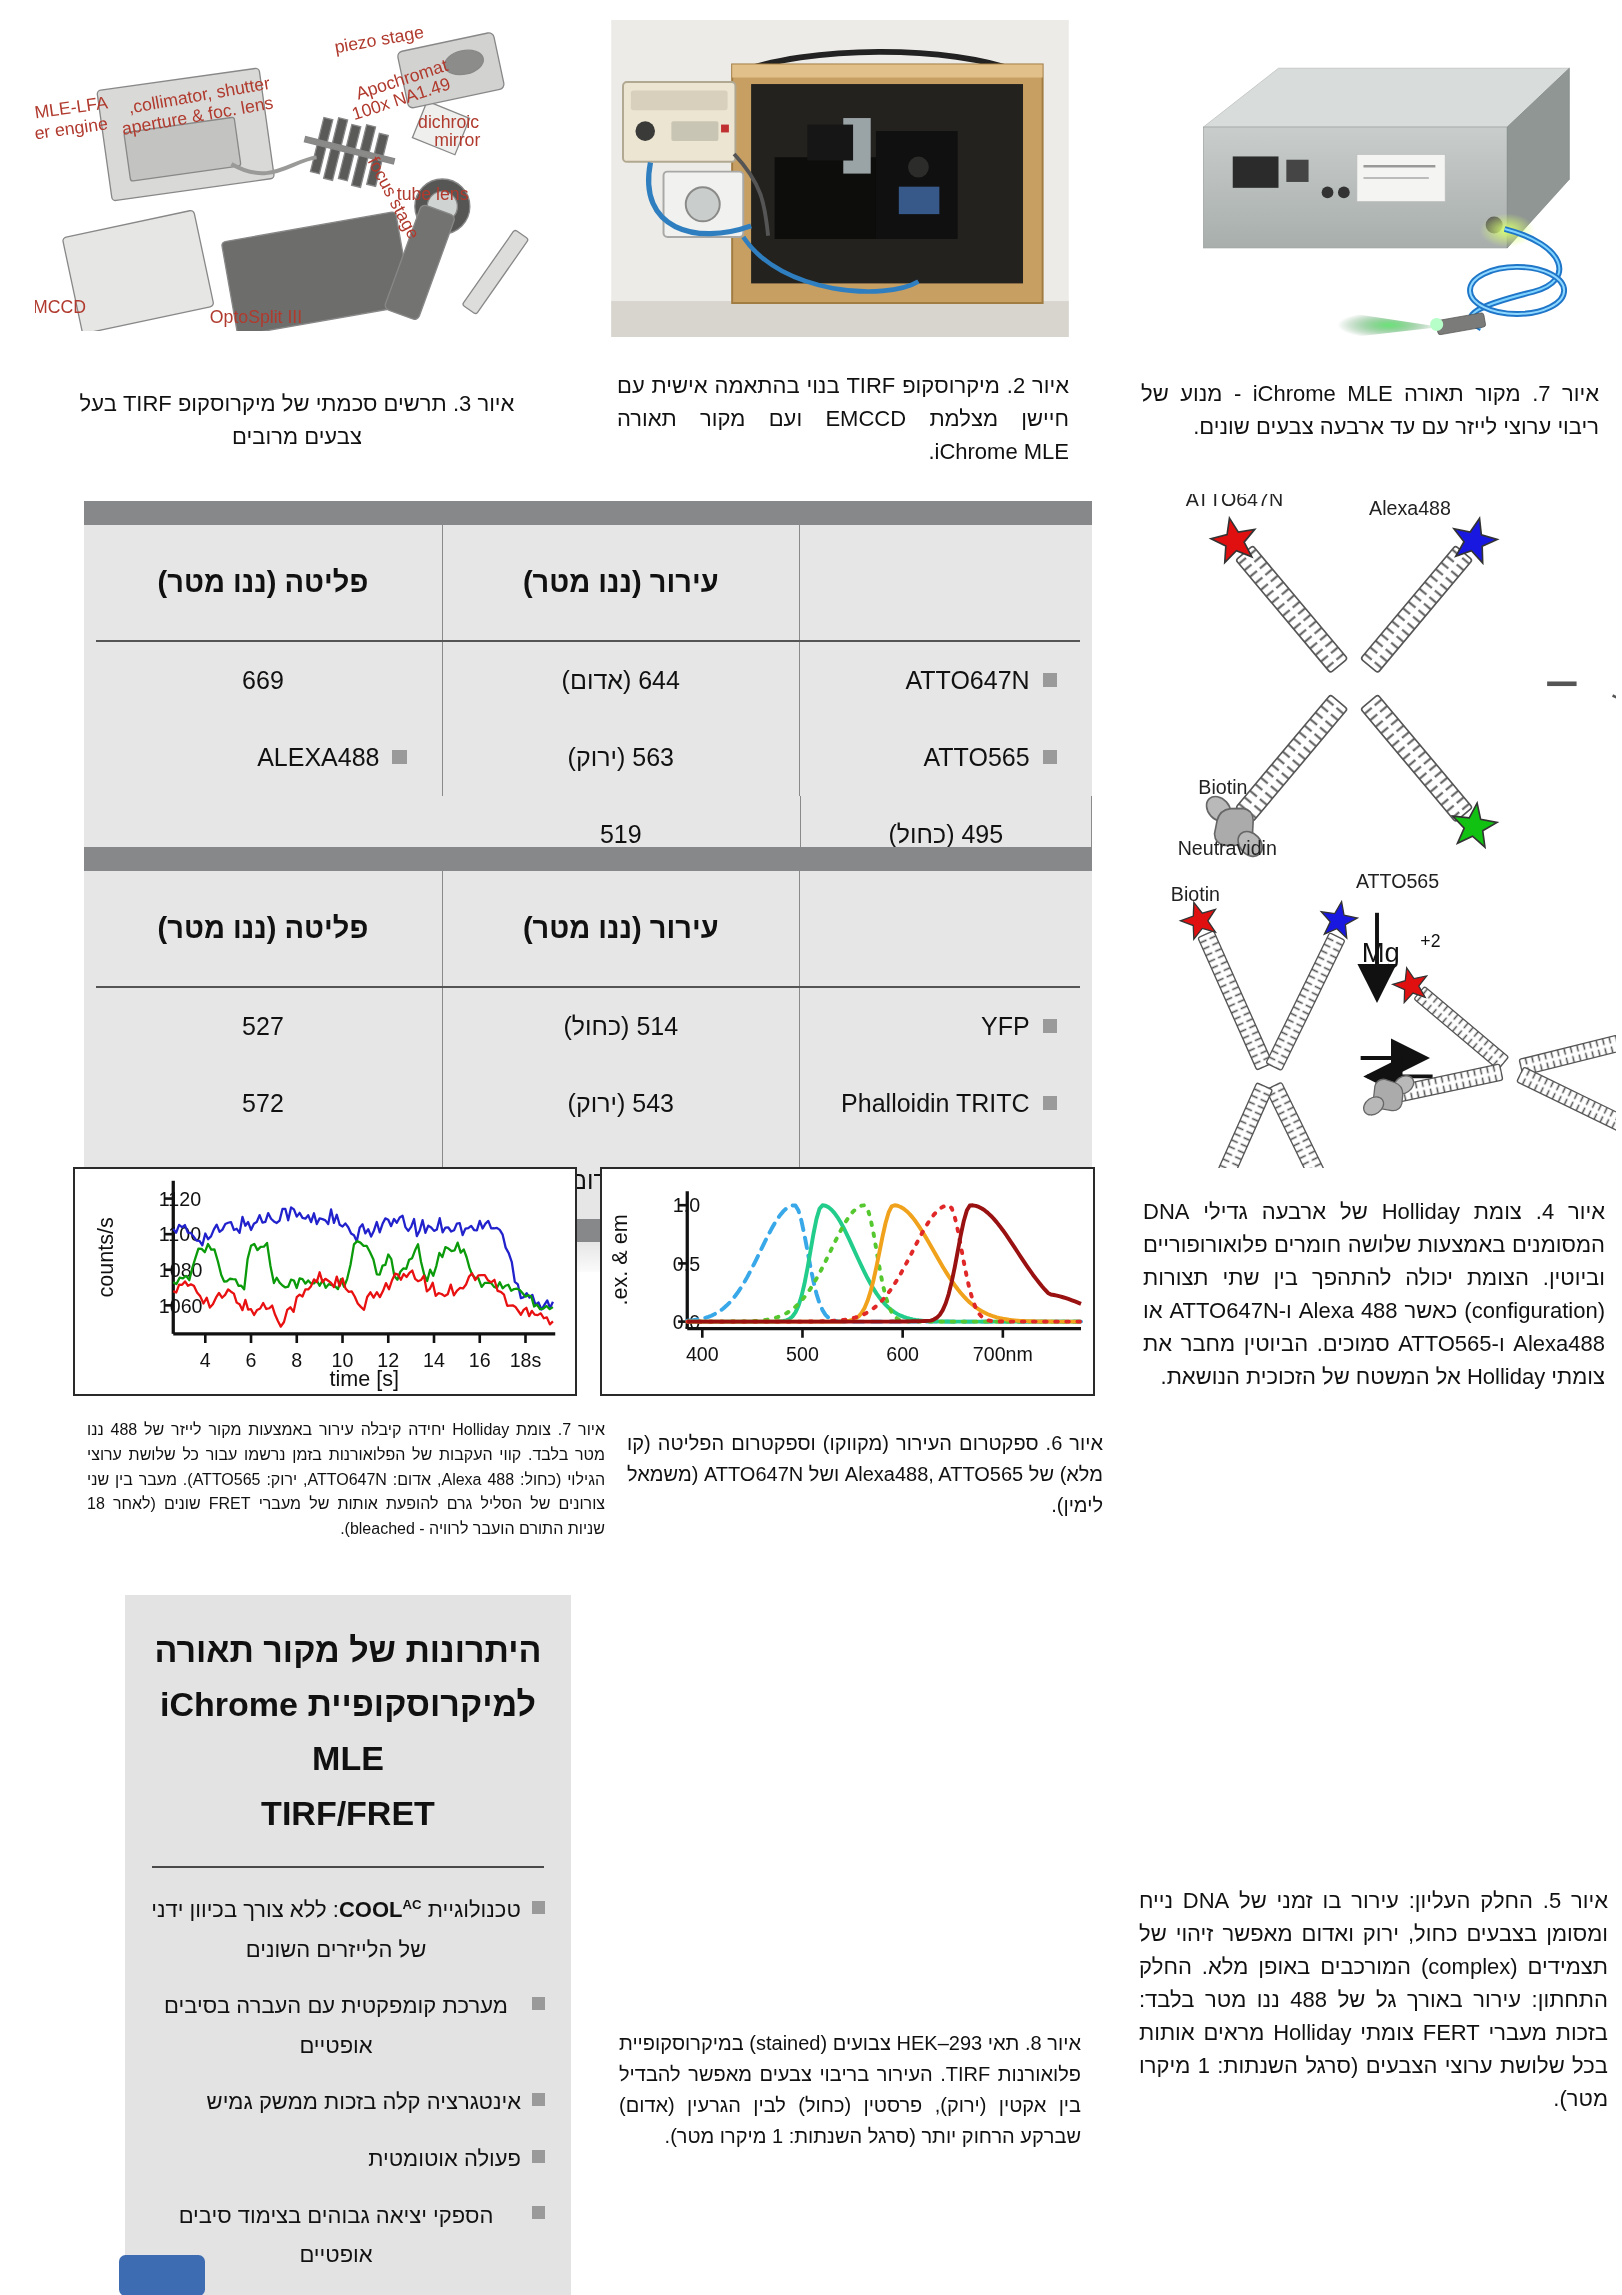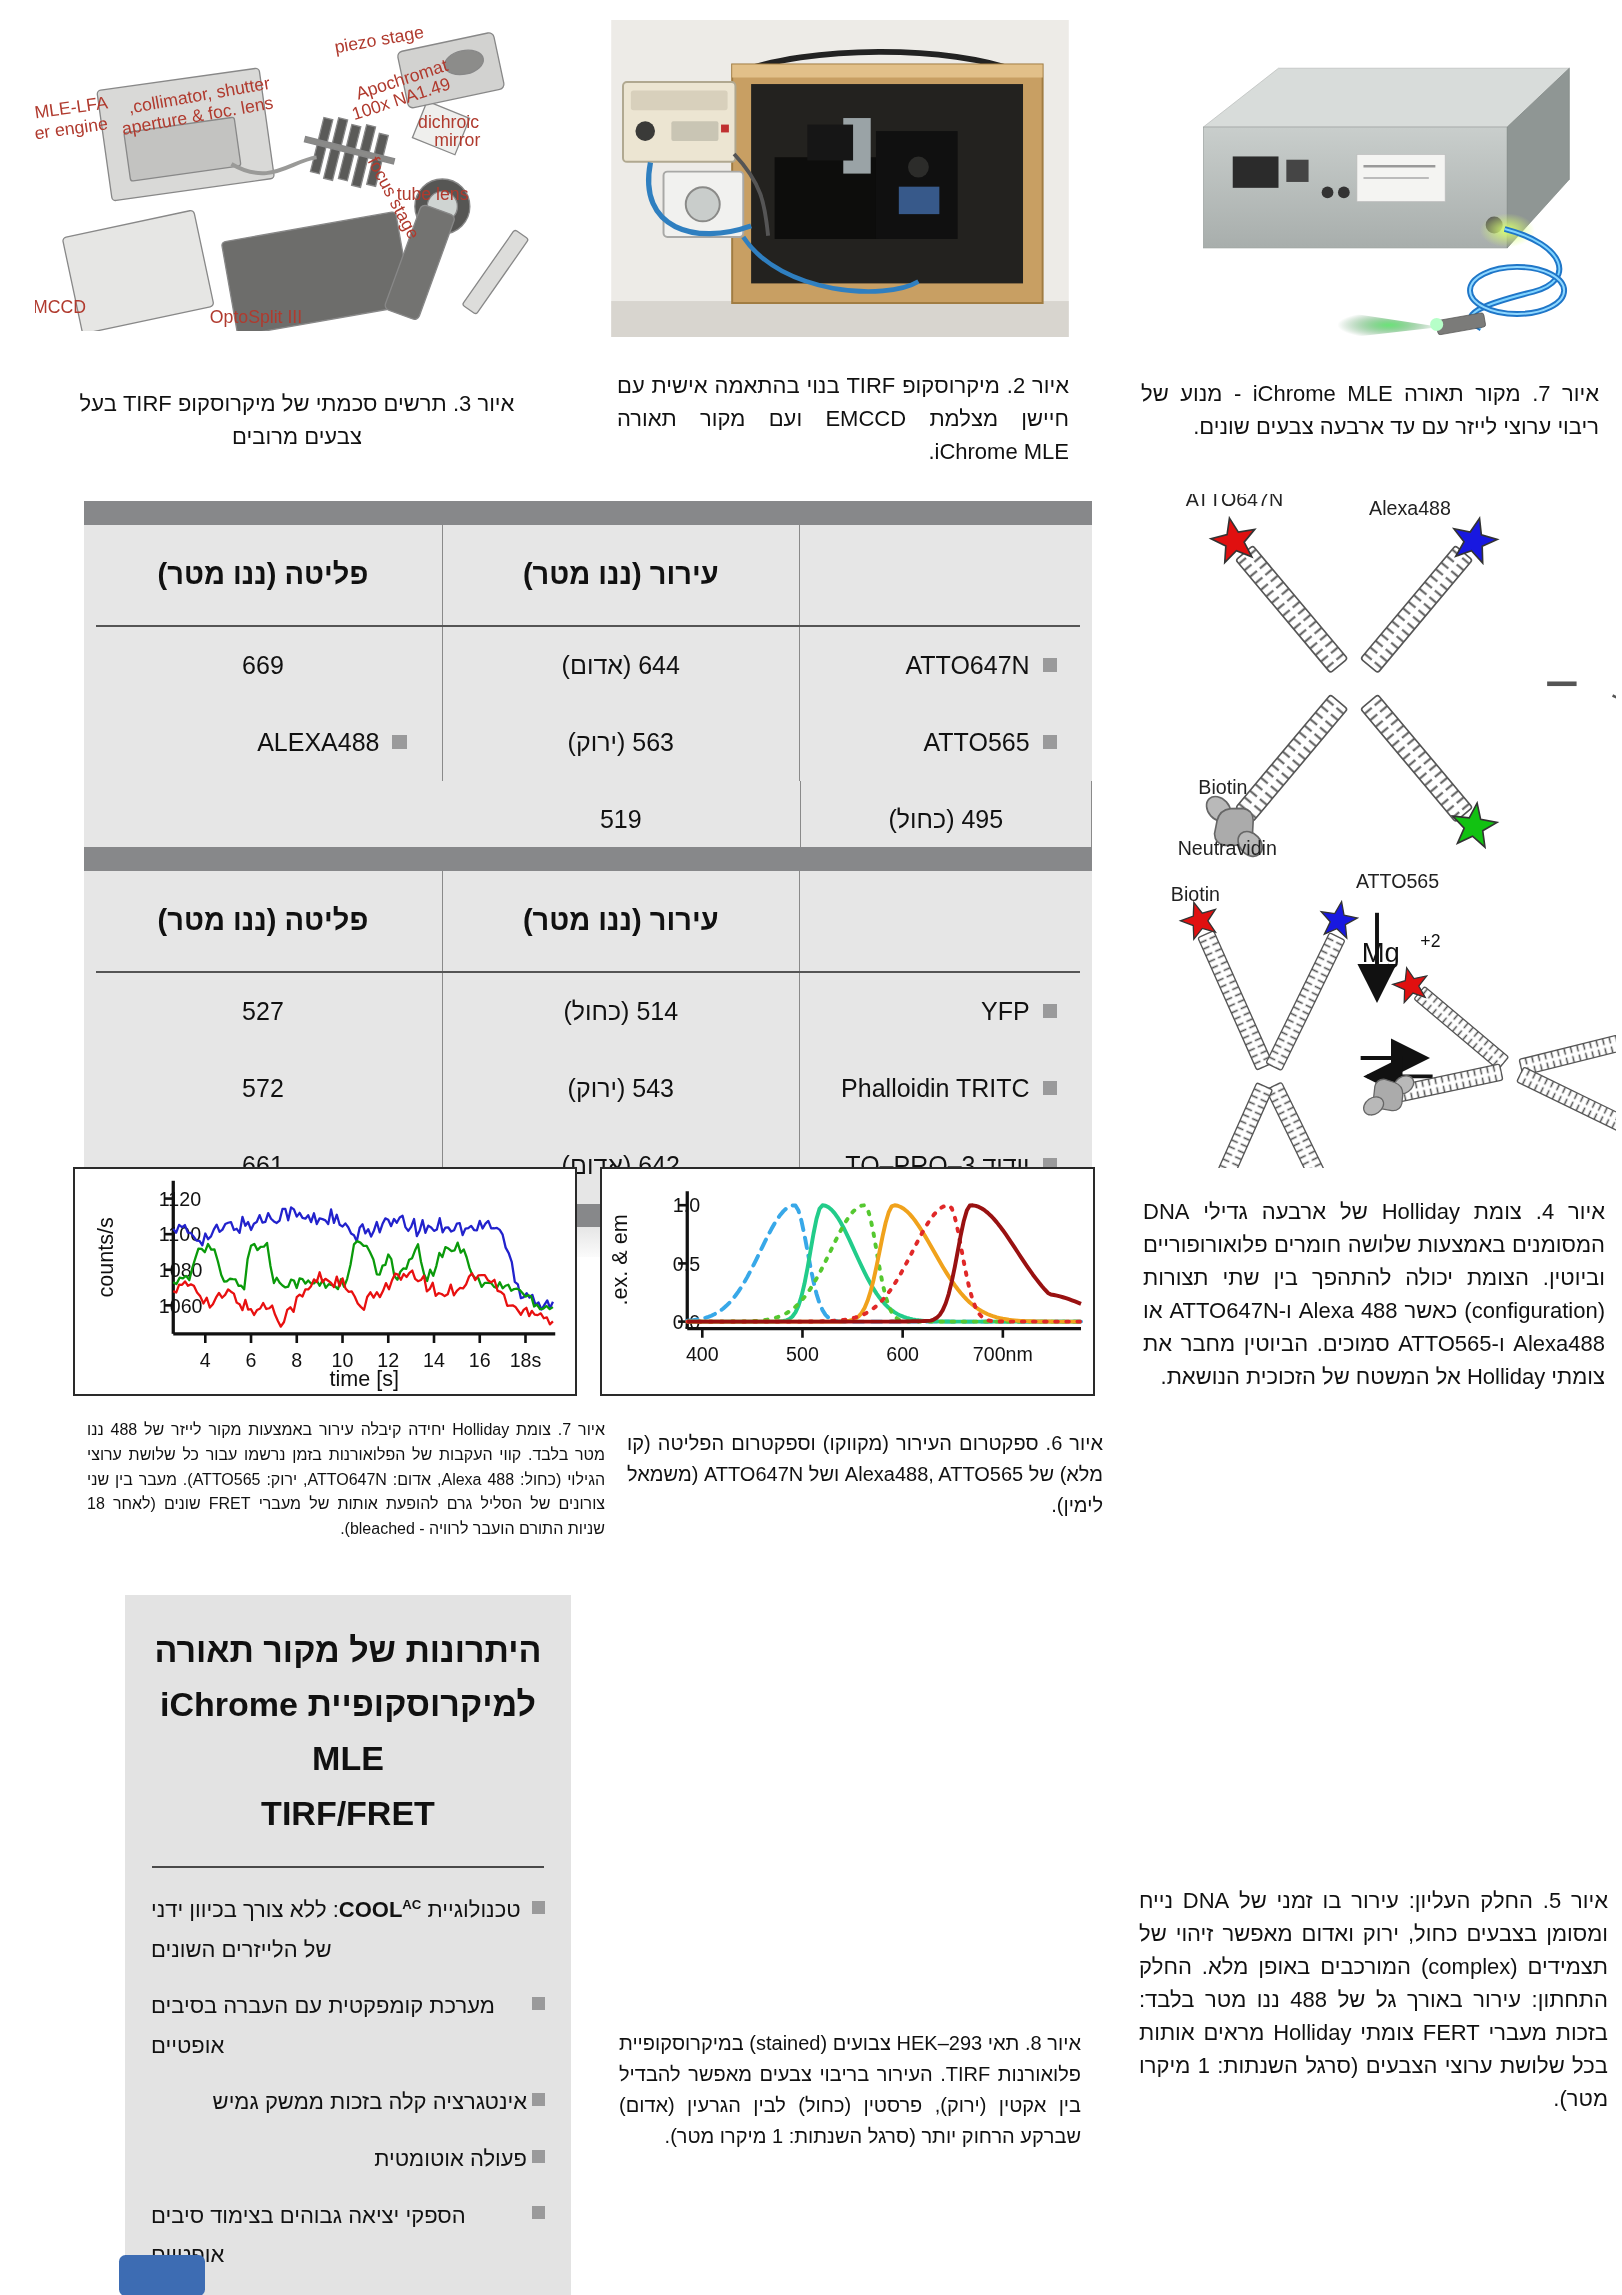--- a/index.html
+++ b/index.html
@@ -11,36 +11,36 @@
   .cap b{font-weight:normal;}
   .cap.center{text-align:center;text-align-last:center;}
   .cap.small{font-size:16px;line-height:1.55;margin-left:28px;}
   .cap.mid{font-size:20px;line-height:1.55;}
   
   .tblwrap{display:flex;flex-direction:column;}
   .gbar{height:23.6px;background:#87888a;}
   .tbody{background:#e6e6e6;}
   .strip{height:30px;background:linear-gradient(#e6e6e6,#fbfbfb);border-bottom-left-radius:72px;}
   .tbl{display:grid;grid-template-columns:29% 35.5% 35.5%;}
-  .tbl .hc{height:100px;display:flex;align-items:center;justify-content:center;
+  .tbl .hc{height:115px;display:flex;align-items:center;justify-content:center;
            font-weight:bold;font-size:29px;}
   .tbl .ex{border-left:1.3px solid #8a8a8a;border-right:1.3px solid #8a8a8a;}
   .hrule{grid-column:1 / -1;border-top:2.6px solid #555;margin:0 11.8px;}
   .tbl .rc{height:77px;display:flex;align-items:center;justify-content:center;font-size:25px;}
   .tbl .dye{justify-content:flex-start;padding-right:35px;gap:13px;}
   .sq{width:14.4px;height:14.4px;background:#9a9a9b;flex:0 0 auto;}
   .sq.sm{width:13px;height:13px;margin-top:10.5px;}
   
   .advbox{display:flex;flex-direction:column;background:transparent;}
   .advtop{height:18.3px;background:#e3e3e3;}
   .advbody{background:#e3e3e3;flex:1;}
   .advtitle{font-weight:bold;font-size:34px;line-height:1.6;text-align:center;margin:27.5px 13px 0;}
   .advdiv{border-top:2px solid #4a4a4a;width:88%;margin:26px auto 22px;}
   .advul{list-style:none;margin:0;padding:0 26px 6.5px;}
-  .advul li{display:flex;gap:5px;font-size:22px;line-height:1.8;margin-bottom:17px;text-align:left;}
+  .advul li{display:flex;gap:11px;font-size:22px;line-height:1.8;margin-bottom:17px;text-align:center;}
   .advstrip{height:37px;background:linear-gradient(#e3e3e3,#f6f6f6);border-bottom-left-radius:59px;}
   sup{font-size:0.6em;}
   
   .chartbox{background:#fff;border:2px solid #2a2a2a;}
   svg text{font-family:"Liberation Sans","DejaVu Sans",sans-serif;}
   .redlbl{fill:#b03a2e;font-size:27px;}
   .footer-mark{background:#3d6cb3;border-radius:6.5px;}
 </style>
 </head>
 <body>

